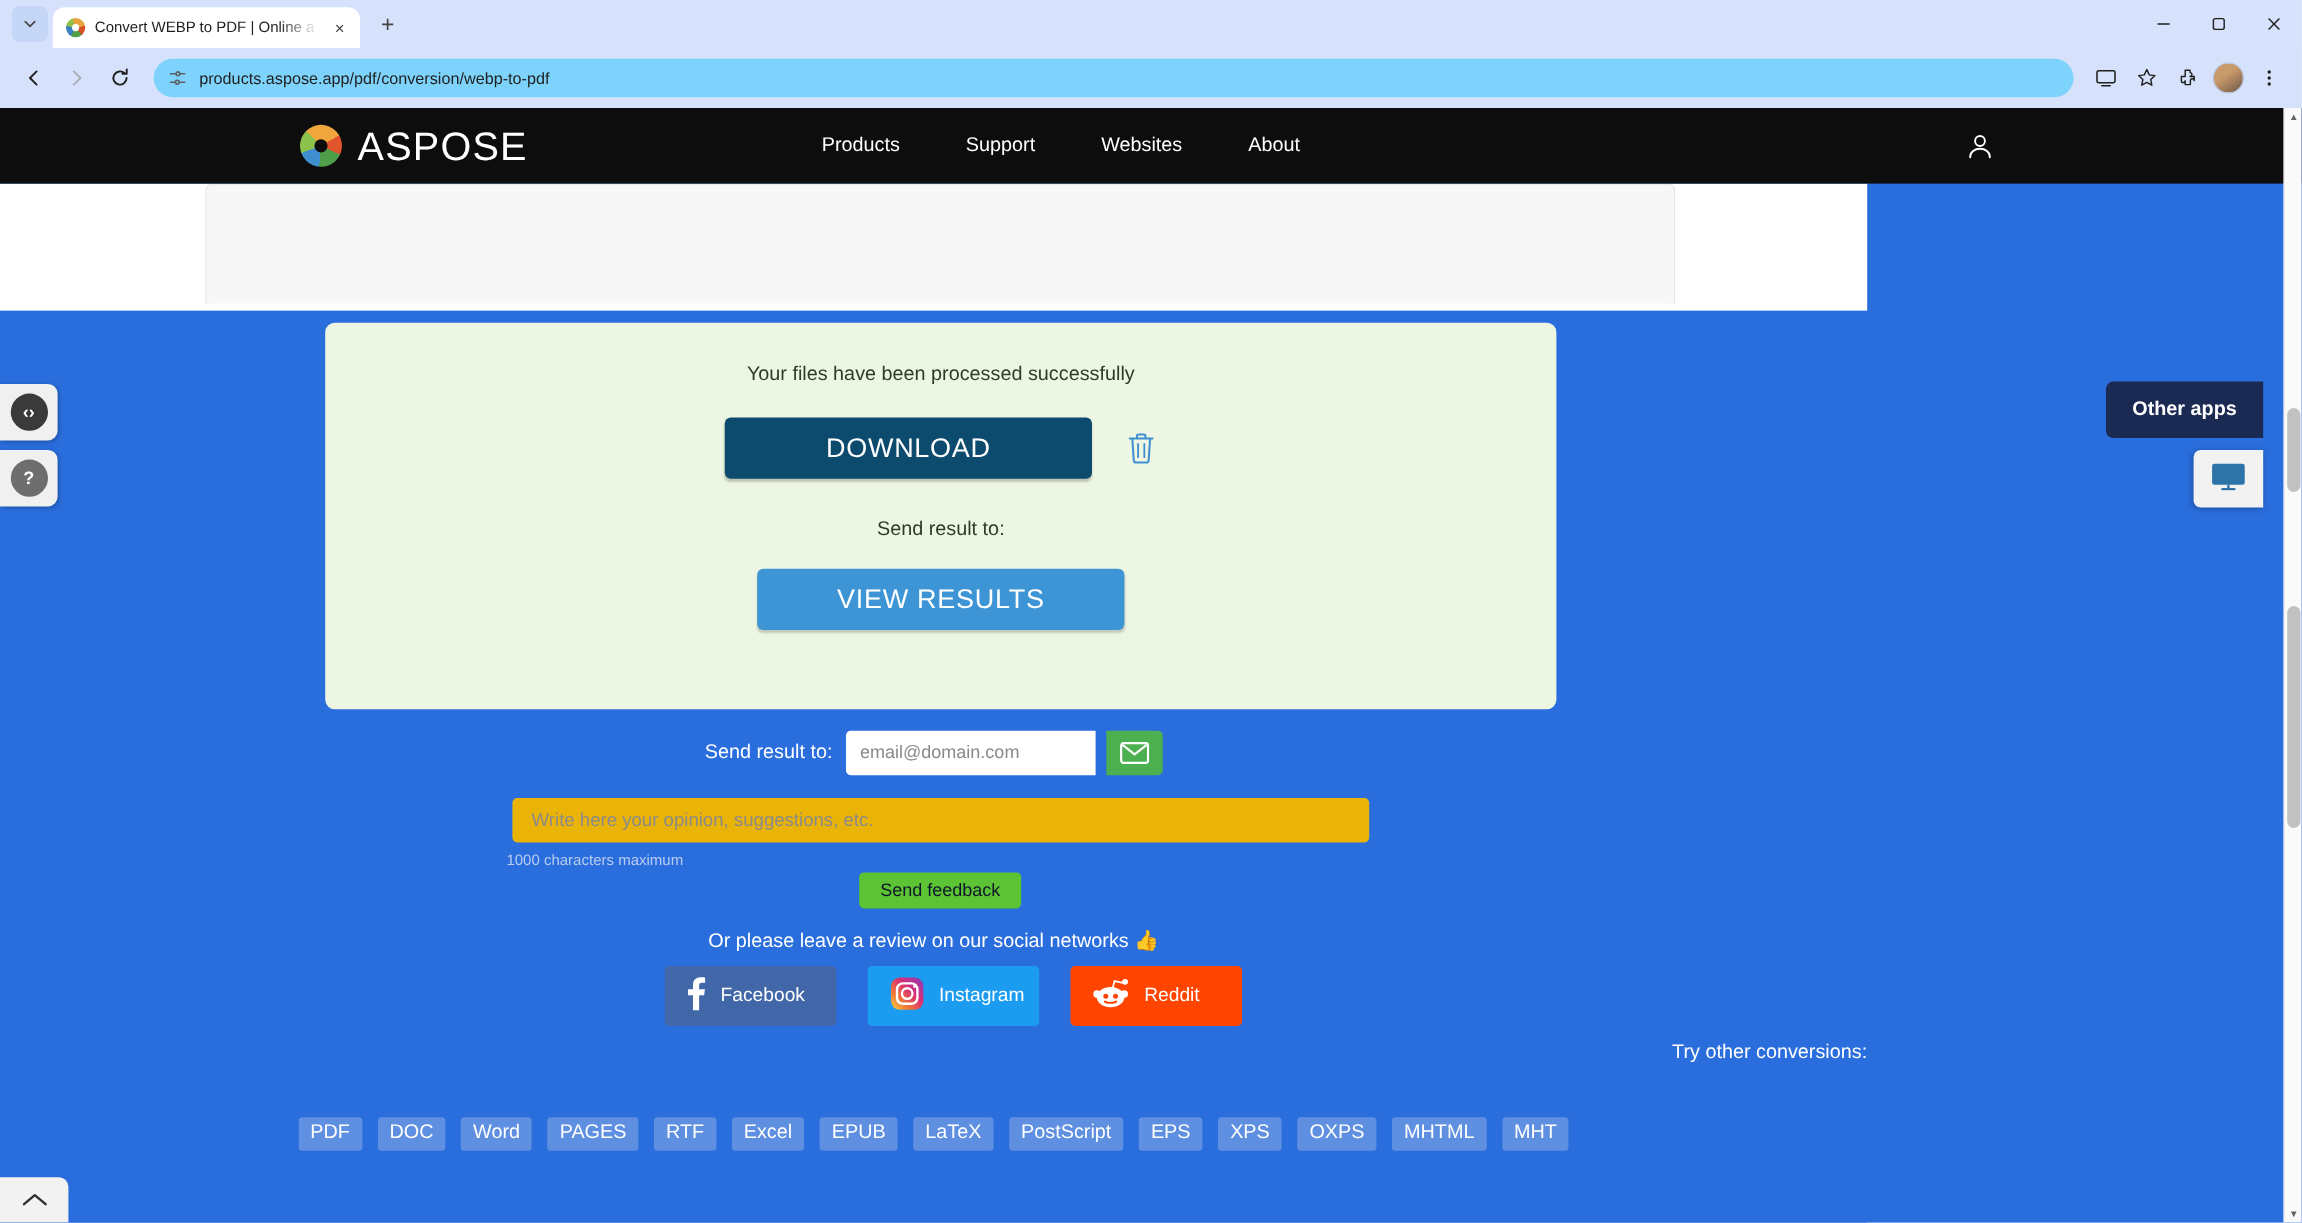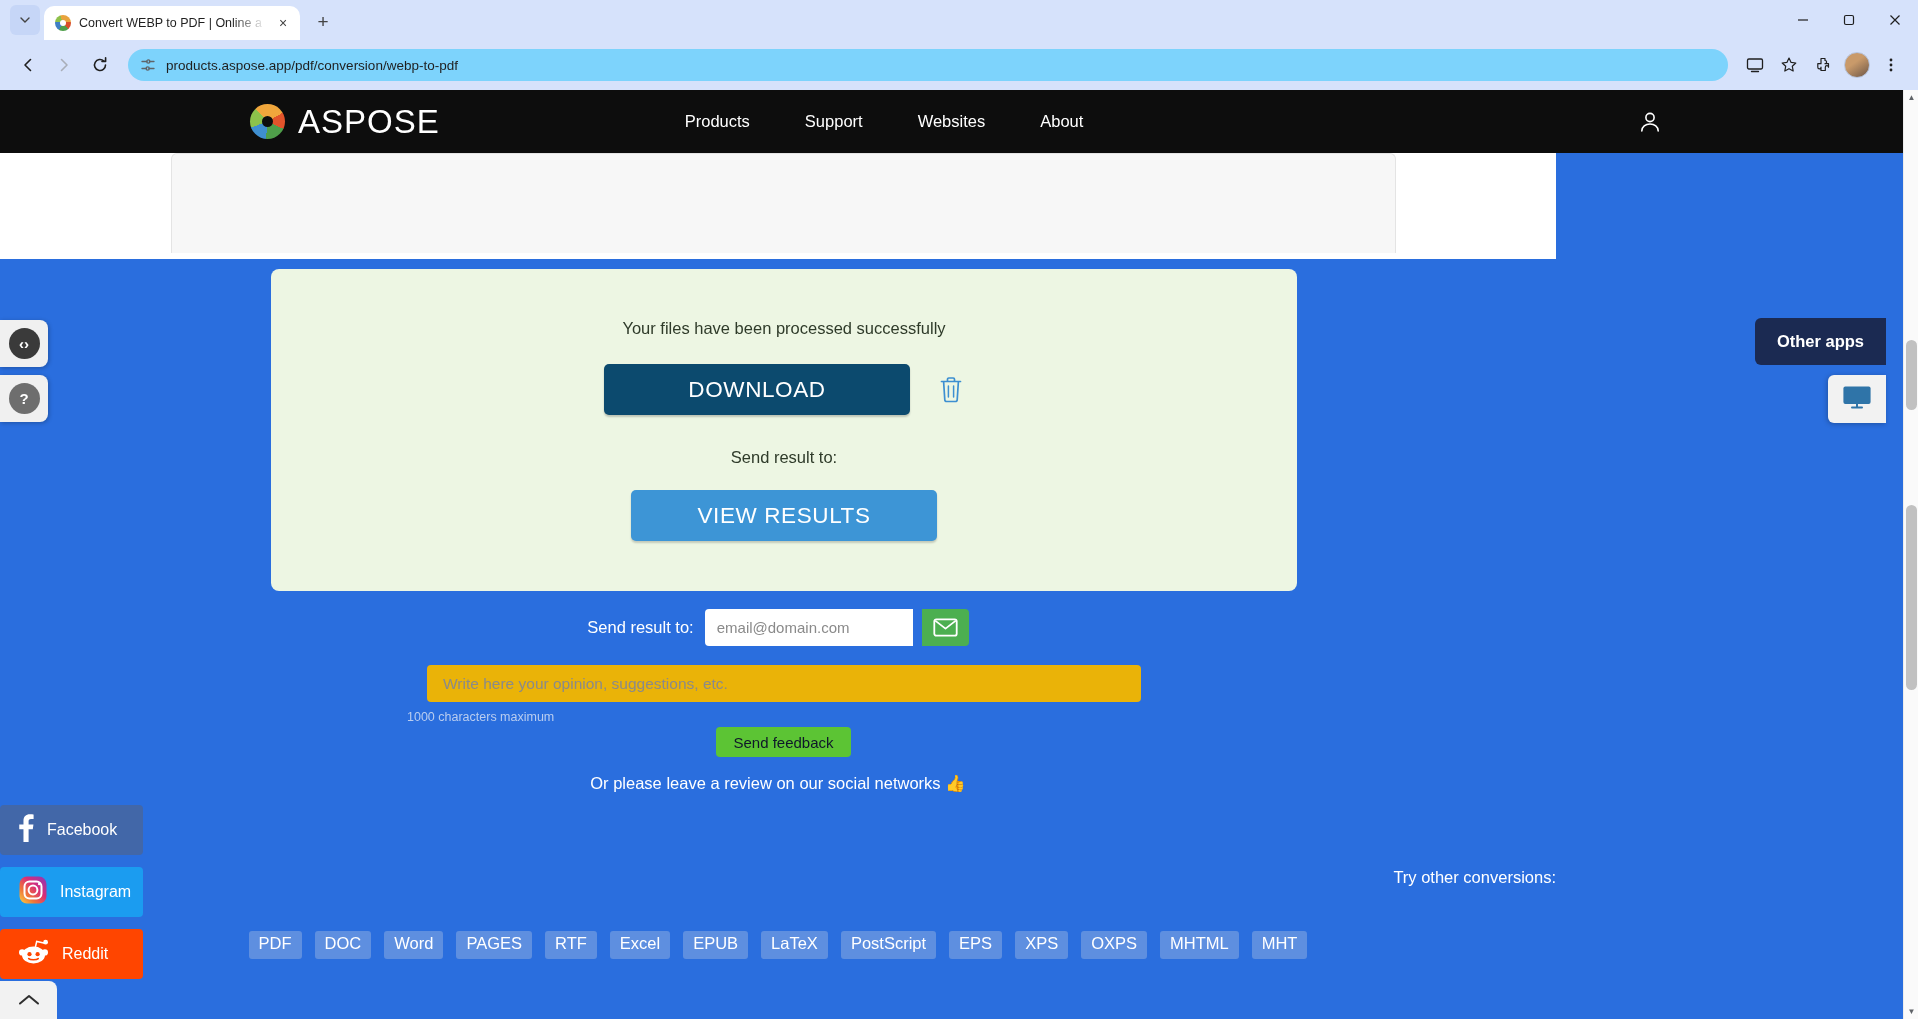--- a/index.html
+++ b/index.html
@@ -243,21 +243,21 @@
 
   
   .success-panel {
     position: absolute;
     left: 271px; top: 179px;
     width: 1026px;
     height: 322px;
     background: #edf6e3;
     border-radius: 8px;
     text-align: center;
-    padding-top: 50px;
+    padding-top: 34px;
   }
   .success-msg {
     font-size: 16.5px;
     color: #2f3b2a;
     margin-bottom: 26px;
   }
   .dl-row {
     display: flex;
     align-items: center;
     justify-content: center;
@@ -360,21 +360,21 @@
     padding: 0 16px;
     font-size: 15.5px;
     font-family: "Liberation Sans", sans-serif;
     color: #333;
     outline: none;
     background: #eab308;
   }
   .feedback-input::placeholder { color: #8a8a8a; }
   .char-counter {
     position: absolute;
-    left: 407px; top: 620px;
+    left: 422px; top: 620px;
     font-size: 12.5px;
     color: #b9cdf0;
   }
   .btn-feedback {
     position: absolute;
     left: 716px; top: 637px;
     width: 135px; height: 30px;
     background: #5cc434;
     border: none;
     border-radius: 4px;
@@ -386,26 +386,25 @@
   .review-line {
     position: absolute;
     left: 0; top: 684px;
     width: 1556px;
     text-align: center;
     color: #ffffff;
     font-size: 16.5px;
   }
   .social-row {
     position: absolute;
-    left: 0; top: 715px;
+    left: 16px; top: 715px;
     width: 1556px;
     display: flex;
     justify-content: center;
-    gap: 12px;
-    flex-direction: column;
+    gap: 26px;
   }
   .social-btn {
     width: 143px; height: 50px;
     border: none;
     border-radius: 4px;
     display: flex;
     align-items: center;
     gap: 13px;
     padding-left: 19px;
     color: #ffffff;

